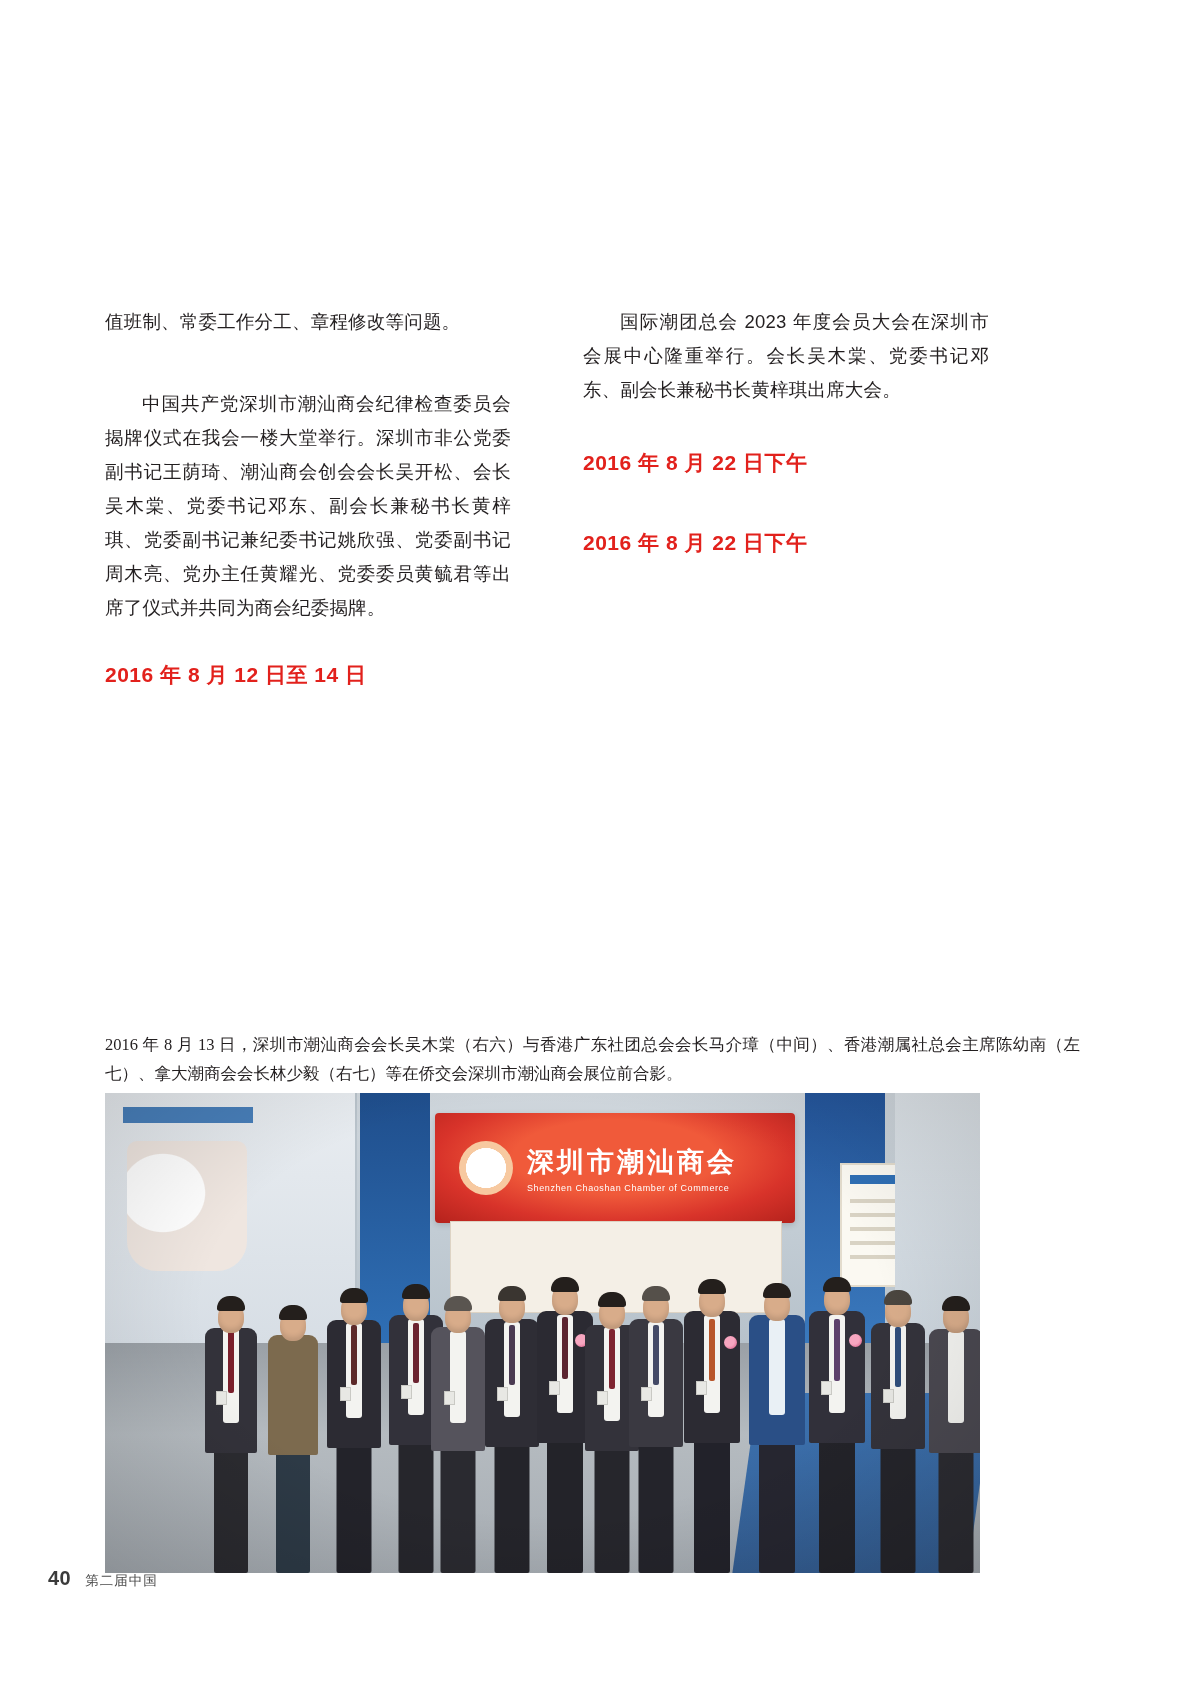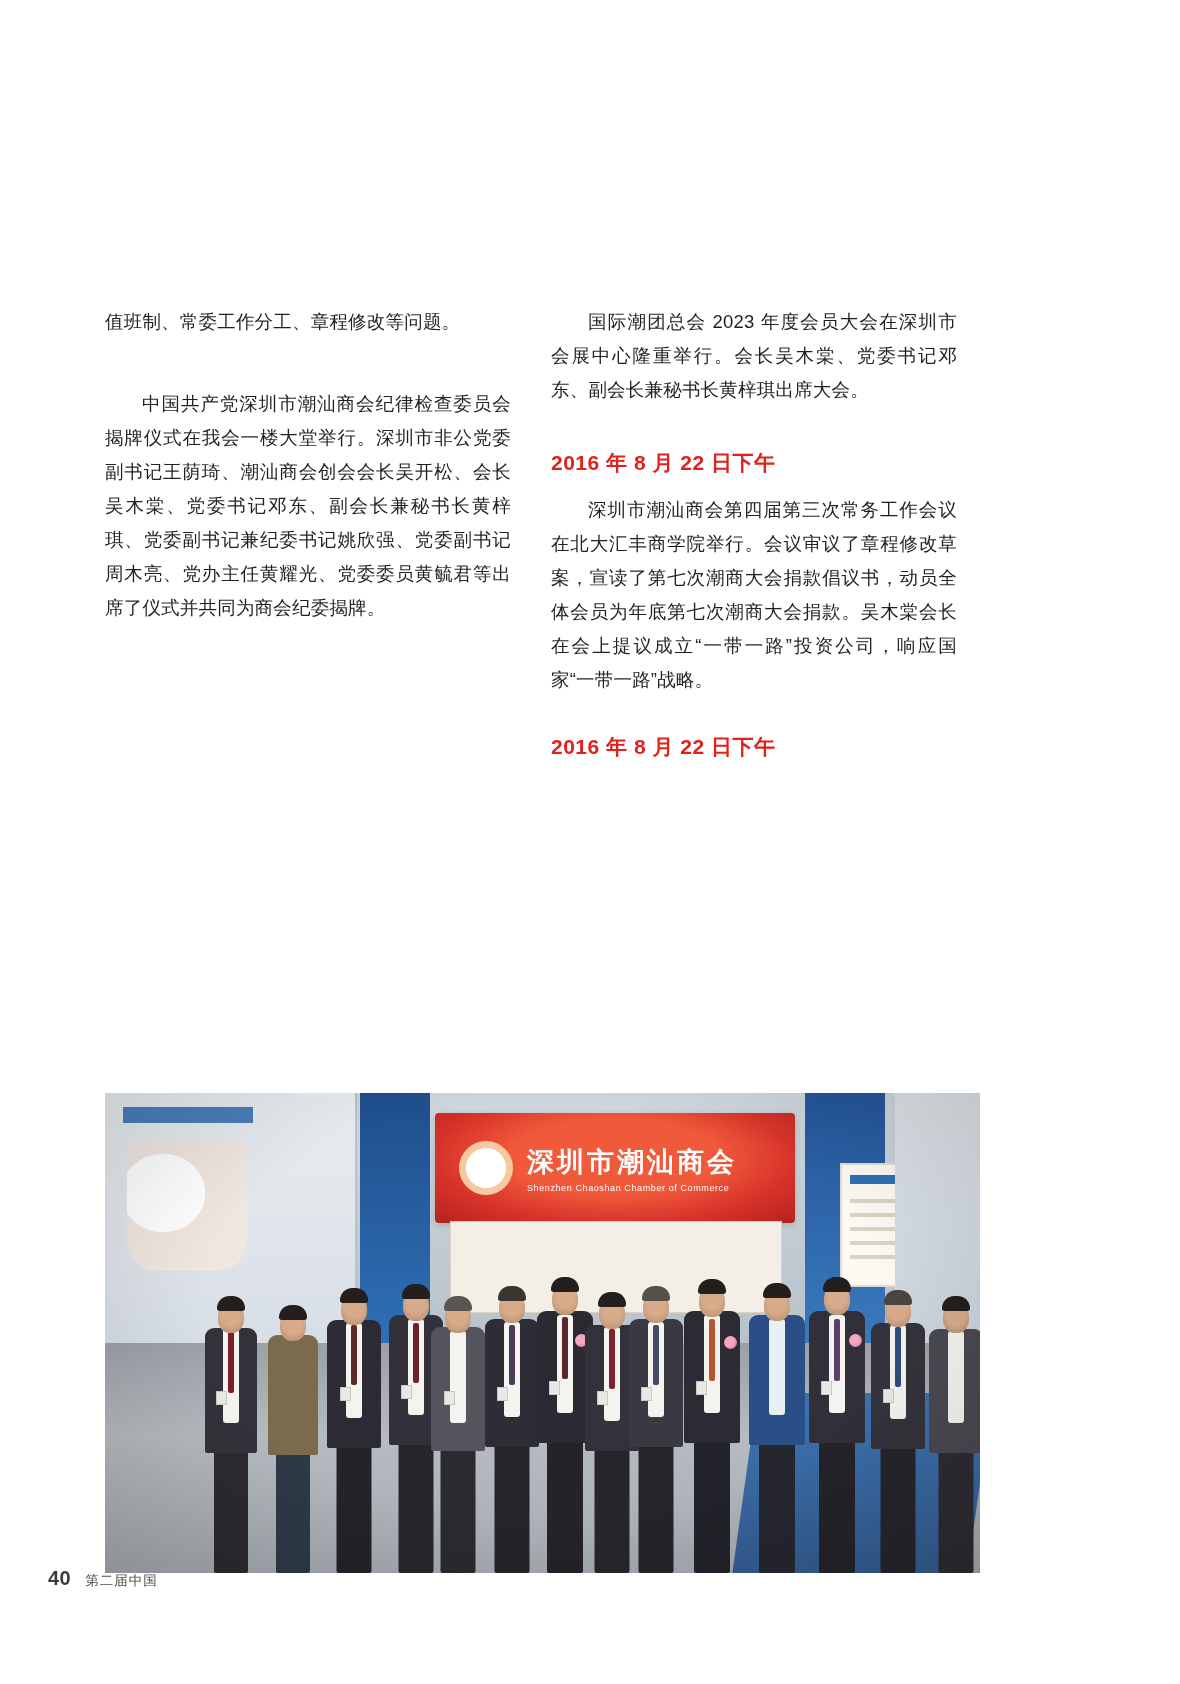--- a/index.html
+++ b/index.html
@@ -22,21 +22,21 @@
     height: 1684px;
   }
   .content {
     position: absolute;
     left: 105px;
     top: 305px;
     width: 885px;
   }
   .columns {
     display: flex;
-    gap: 40px;
+    gap: 72px;
   }
   .col {
     width: 406px;
   }
   p {
     margin: 0 0 0 0;
     font-size: 18.5px;
     line-height: 34px;
     text-align: justify;
     text-justify: inter-ideograph;
@@ -217,38 +217,39 @@
 
   <div class="content">
     <div class="columns">
 
       <div class="col">
         <p>值班制、常委工作分工、章程修改等问题。</p>
         <div class="sp-34"></div>
         <div class="sp-14"></div>
         <p class="indent">中国共产党深圳市潮汕商会纪律检查委员会揭牌仪式在我会一楼大堂举行。深圳市非公党委副书记王荫琦、潮汕商会创会会长吴开松、会长吴木棠、党委书记邓东、副会长兼秘书长黄梓琪、党委副书记兼纪委书记姚欣强、党委副书记周木亮、党办主任黄耀光、党委委员黄毓君等出席了仪式并共同为商会纪委揭牌。</p>
         <div class="sp-34"></div>
+        <h3 class="red-head">2016 年 8 月 12 日至 14 日</h3>
         <div class="sp-14"></div>
         <div class="sp-34"></div>
       </div>
 
       <div class="col">
         <p class="indent">国际潮团总会 2023 年度会员大会在深圳市会展中心隆重举行。会长吴木棠、党委书记邓东、副会长兼秘书长黄梓琪出席大会。</p>
         <div class="sp-40"></div>
         <h3 class="red-head">2016 年 8 月 22 日下午</h3>
         <div class="sp-14"></div>
-        <p class="indent">深圳市潮汕商会第四届第三次常务工作会议在北大汇丰商学院举行。会议审议了章程修改草案，宣读了第七次潮商大会捐款倡议书，动员全体会员为年底第七次潮商大会捐款。吴木棠会长在会上提议成立“一带一路”投资公司，响应国家“一带一路”战略。</p>
         <div class="sp-34"></div>
         <h3 class="red-head">2016 年 8 月 22 日下午</h3>
         <div class="sp-14"></div>
       </div>
 
     </div>
   </div>
 
+  <div class="caption">2016 年 8 月 13 日，深圳市潮汕商会会长吴木棠（右六）与香港广东社团总会会长马介璋（中间）、香港潮属社总会主席陈幼南（左七）、拿大潮商会会长林少毅（右七）等在侨交会深圳市潮汕商会展位前合影。</div>
 
   <div class="photo">
     <div class="ph-wall"></div>
 
     <div class="ph-booth-left">
       <div class="sign"></div>
       <div class="dresses"></div>
     </div>
 
     <div class="ph-panel-blue"></div>

